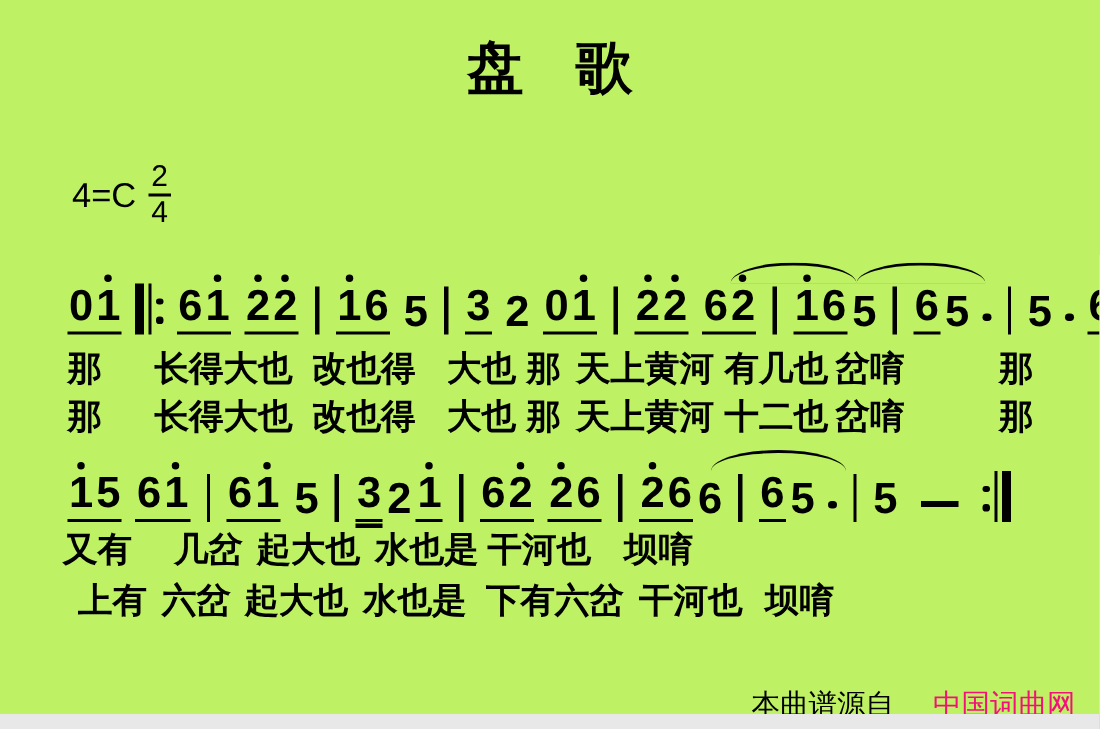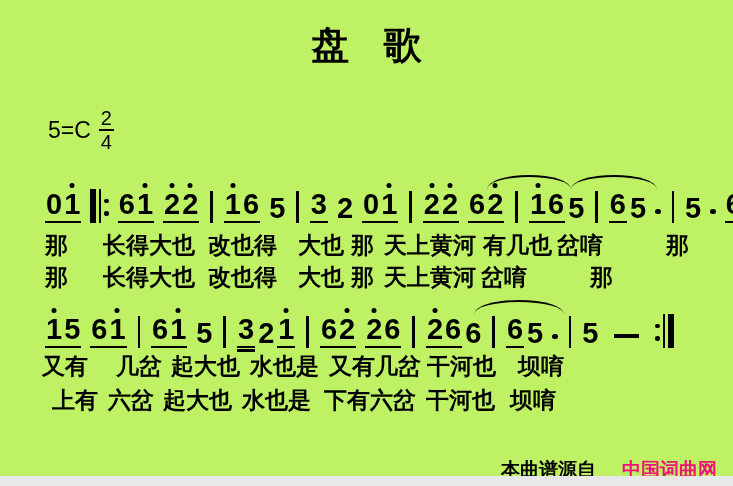--- a/index.html
+++ b/index.html
@@ -42,31 +42,31 @@
   .rbar.thin{width:2.5px;}
   .rdots{display:flex;flex-direction:column;justify-content:center;gap:8px;height:32px;}
   .rd{width:4.5px;height:4.5px;background:#000;border-radius:50%;}
   
   .slur{position:absolute;height:12px;border-top:2.5px solid #000;
     border-radius:50% 50% 0 0 / 100% 100% 0 0;}
   
   .lyr{position:absolute;display:flex;font-size:23px;font-weight:bold;white-space:nowrap;line-height:1.05;}
   
   .footer{position:absolute;top:457px;right:16px;display:flex;gap:26px;
-    font-size:19px;font-weight:bold;white-space:nowrap;}
+    font-size:19px;font-weight:normal;white-space:nowrap;}
 </style>
 </head>
 <body>
 
 <div class="page">
 
   <h1 class="title">盘 歌</h1>
 
   <div class="keysig">
-    <span>5=C</span>
+    <span>4=C</span>
     <span class="frac">
       <span class="num">2</span>
       <span class="den">4</span>
     </span>
   </div>
 
   <div class="nrow" id="nrow0" style="top:179px;">
       <span class="beam">
         <span class="note">0</span>
         <span class="note">1<i class="odot"></i></span>
@@ -144,20 +144,21 @@
       <span class="lg" style="margin-left: 5px;">岔唷</span>
       <span class="lg" style="margin-left: 63px;">那</span>
     </div>
   <div class="lyr" id="lyr1" style="left:45px;top:265px;">
       <span class="lg" style="margin-left: 0px;">那</span>
       <span class="lg" style="margin-left: 35px;">长得大也</span>
       <span class="lg" style="margin-left: 13px;">改也得</span>
       <span class="lg" style="margin-left: 21px;">大也</span>
       <span class="lg" style="margin-left: 7px;">那</span>
       <span class="lg" style="margin-left: 10px;">天上黄河</span>
+      <span class="lg" style="margin-left: 7px;">十二也</span>
       <span class="lg" style="margin-left: 5px;">岔唷</span>
       <span class="lg" style="margin-left: 63px;">那</span>
     </div>
 
   <div class="nrow" id="nrow1" style="top:304px;">
       <span class="beam">
         <span class="note">1<i class="odot"></i></span>
         <span class="note">5</span>
       </span>
       <span class="beam">
@@ -211,21 +212,20 @@
         <i class="rbar thick"></i>
       </span>
     </div>
   <div class="slur" style="left:474px;top:300px;width:90px;"></div>
 
   <div class="lyr" id="lyr2" style="left:42px;top:354px;">
       <span class="lg" style="margin-left: 0px;">又有</span>
       <span class="lg" style="margin-left: 28px;">几岔</span>
       <span class="lg" style="margin-left: 9px;">起大也</span>
       <span class="lg" style="margin-left: 10px;">水也是</span>
-      <span class="lg" style="margin-left: 10px;">又有几岔</span>
       <span class="lg" style="margin-left: 6px;">干河也</span>
       <span class="lg" style="margin-left: 22px;">坝唷</span>
     </div>
   <div class="lyr" id="lyr3" style="left:42px;top:388px;">
       <span class="lg" style="margin-left: 10px;">上有</span>
       <span class="lg" style="margin-left: 10px;">六岔</span>
       <span class="lg" style="margin-left: 9px;">起大也</span>
       <span class="lg" style="margin-left: 10px;">水也是</span>
       <span class="lg" style="margin-left: 13px;">下有六岔</span>
       <span class="lg" style="margin-left: 10px;">干河也</span>

